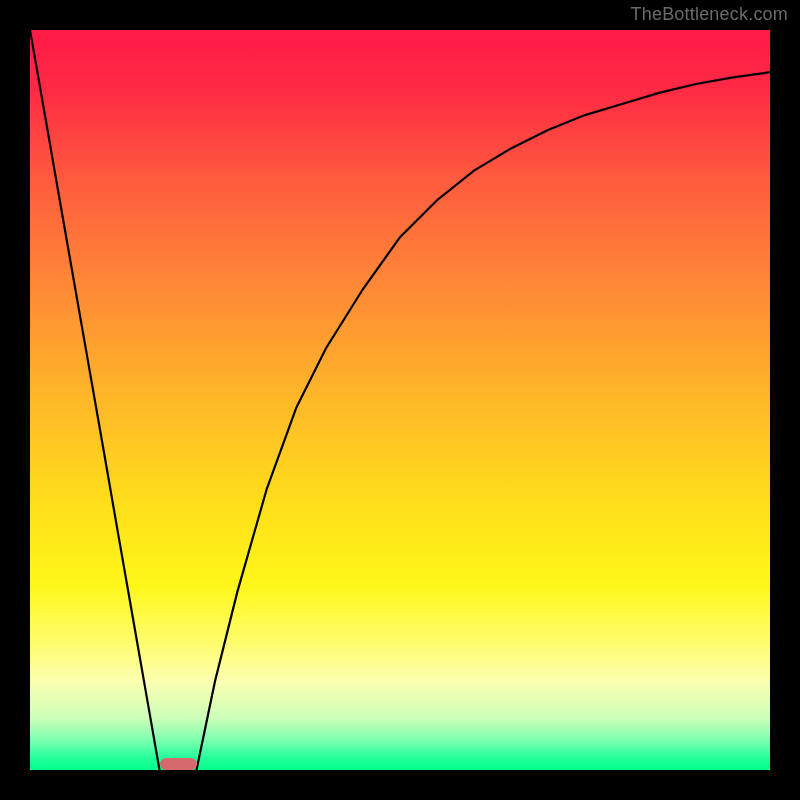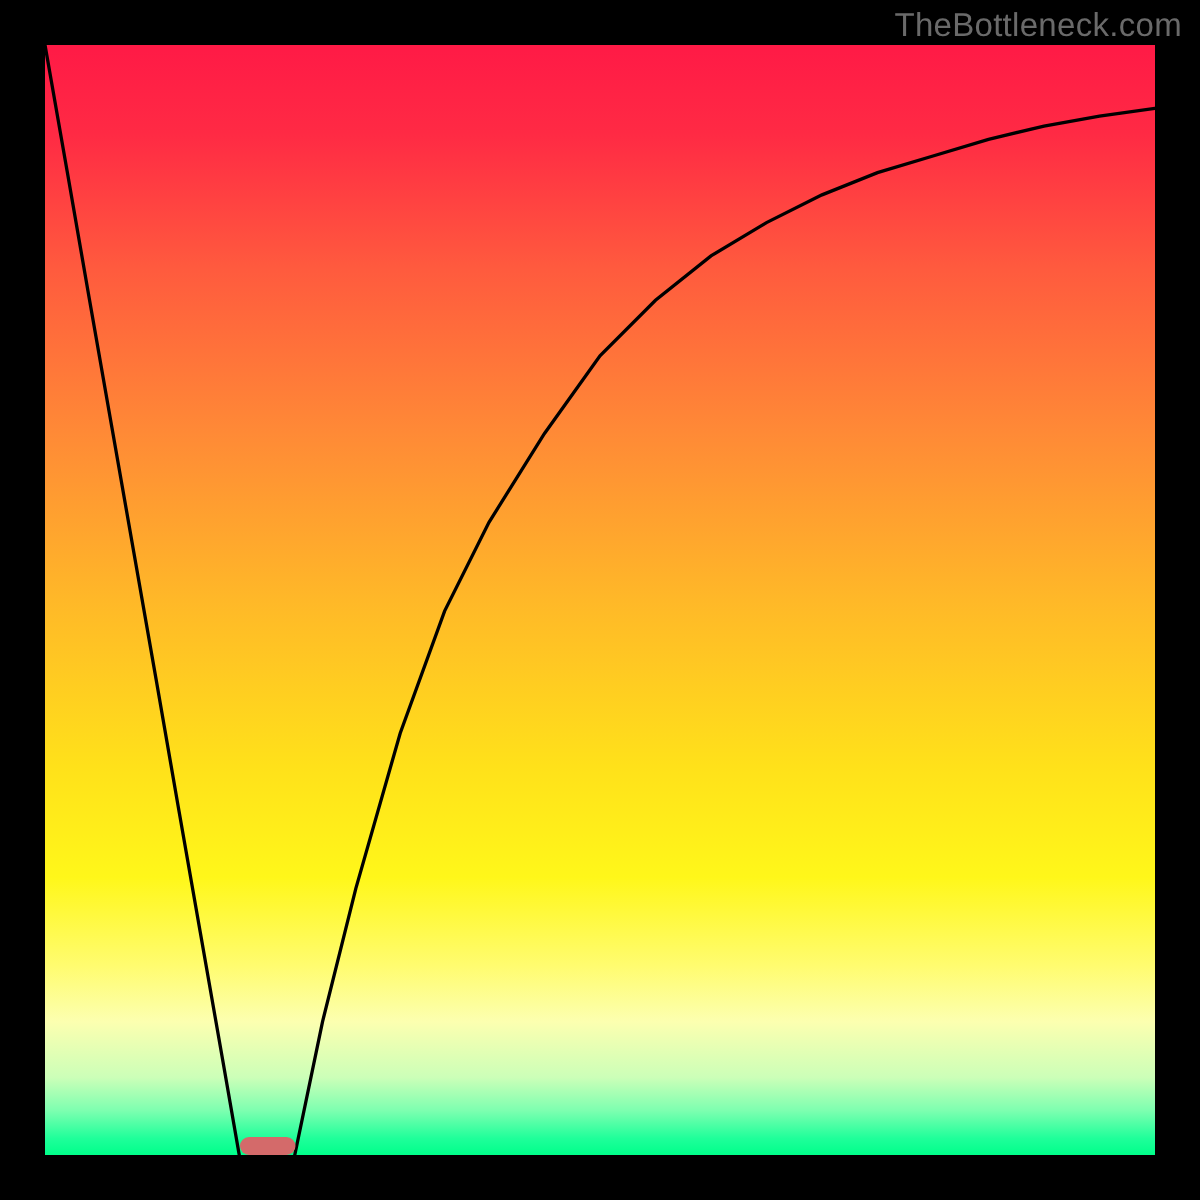--- a/index.html
+++ b/index.html
@@ -52,21 +52,21 @@
   .marker {
     position: absolute;
     background: #d46a6a;
     border-radius: 9999px;
   }
   .watermark {
     position: absolute;
     top: 4px;
     right: 12px;
     color: #6a6a6a;
-    font-size: 22px;
+    font-size: 18px;
     letter-spacing: 0.2px;
     user-select: none;
   }
 </style>
 </head>
 <body>
 
 <div class="frame">
 
   <div class="plot">

